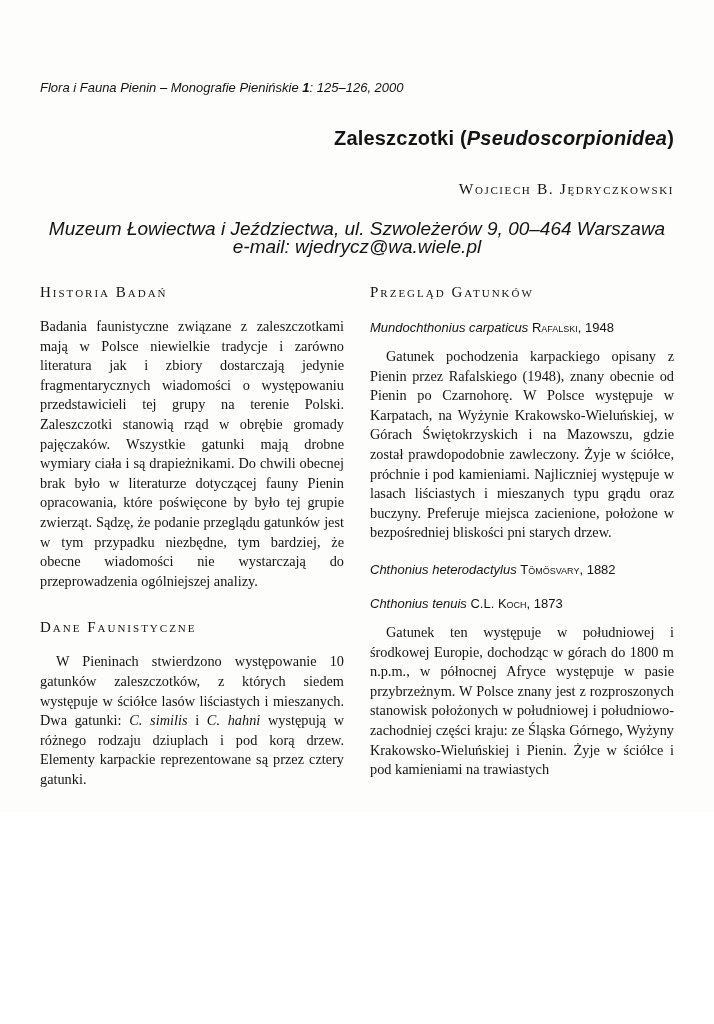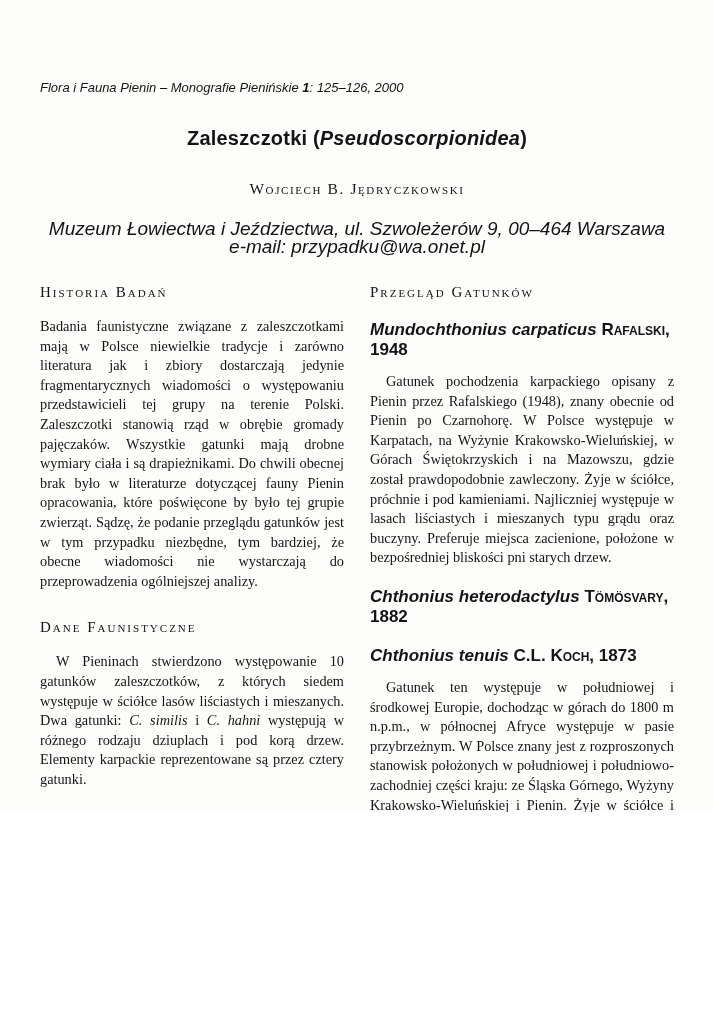--- a/index.html
+++ b/index.html
@@ -23,21 +23,21 @@
   }
   .title {
     text-align: center;
     font-family: "Liberation Sans", sans-serif;
     font-size: 20px;
     font-weight: bold;
     margin-bottom: 30px;
     letter-spacing: 0.2px;
   }
   .author {
-    text-align: center;
+    text-align: right;
     font-variant: small-caps;
     letter-spacing: 1.6px;
     font-size: 15.5px;
     margin-bottom: 22px;
   }
   .affiliation {
     text-align: center;
     font-family: "Liberation Sans", sans-serif;
     font-style: italic;
     font-size: 19px;
@@ -62,43 +62,43 @@
   }
   h2.section.first { margin-top: 0; }
   p.body {
     font-size: 14.3px;
     line-height: 19.6px;
     text-align: justify;
   }
   p.indent { text-indent: 16px; }
   h3.species {
     font-family: "Liberation Sans", sans-serif;
-    font-size: 17px;
-    font-weight: bold;
+    font-size: 13px;
+    font-weight: normal;
     margin: 19px 0 12px 0;
   }
   .rt-i  { font-style: italic; }
-  .rt-b  { font-weight: bold; }
+  .rt-b  { font-weight: bold; text-align: right; }
   .rt-bi { font-weight: bold; font-style: italic; }
   .rt-sc { font-variant: small-caps; }
 </style>
 </head>
 <body>
 
 <div class="page">
 
   <div class="journal-line"><span class="rt-i">Flora i Fauna Pienin – Monografie Pienińskie </span><span class="rt-bi">1</span><span class="rt-i">: 125–126, 2000</span></div>
 
   <h1 class="title rt-b"><span>Zaleszczotki (</span><span class="rt-i">Pseudoscorpionidea</span><span>)</span></h1>
 
   <div class="author">Wojciech B. Jędryczkowski</div>
 
   <div class="affiliation">
     <div>Muzeum Łowiectwa i Jeździectwa, ul. Szwoleżerów 9, 00–464 Warszawa</div>
-    <div>e-mail: przypadku@wa.onet.pl</div>
+    <div>e-mail: wjedrycz@wa.wiele.pl</div>
   </div>
 
 
   <div class="columns">
 
     <div class="col">
       <h2 class="section first">Historia Badań</h2>
       <p class="body">Badania faunistyczne związane z zaleszczotkami mają w Polsce niewielkie tradycje i zarówno literatura jak i zbiory dostarczają jedynie fragmentarycznych wiadomości o występowaniu przedstawicieli tej grupy na terenie Polski. Zaleszczotki stanowią rząd w obrębie gromady pajęczaków. Wszystkie gatunki mają drobne wymiary ciała i są drapieżnikami. Do chwili obecnej brak było w literaturze dotyczącej fauny Pienin opracowania, które poświęcone by było tej grupie zwierząt. Sądzę, że podanie przeglądu gatunków jest w tym przypadku niezbędne, tym bardziej, że obecne wiadomości nie wystarczają do przeprowadzenia ogólniejszej analizy.</p>
 
       <h2 class="section">Dane Faunistyczne</h2>

